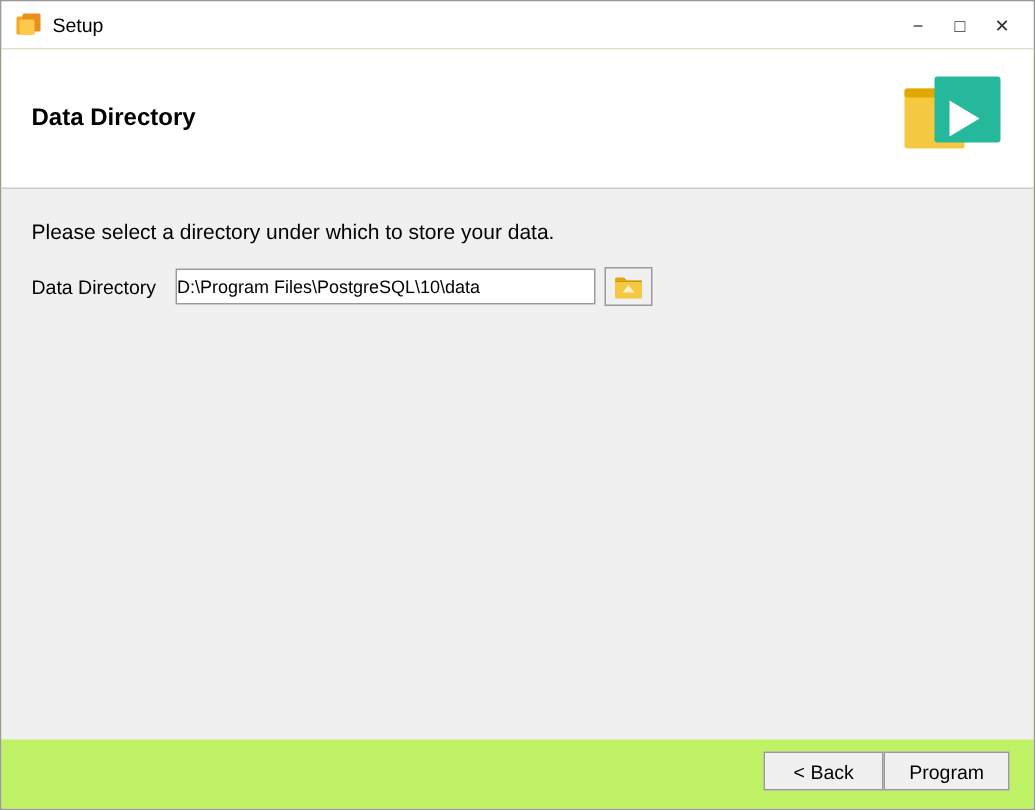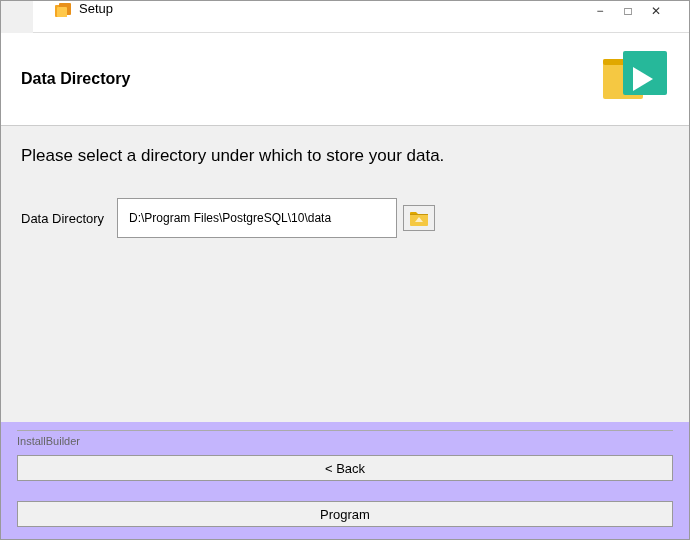--- a/index.html
+++ b/index.html
@@ -26,25 +26,24 @@
       box-shadow: 2px 2px 8px rgba(0,0,0,0.4);
       display: flex;
       flex-direction: column;
     }
 
     
     .titlebar {
       background: #fff;
       height: 32px;
       display: flex;
-      align-items: flex-start;
-      padding: 0 20px;
+      align-items: center;
+      padding: 0 8px;
       border-bottom: 1px solid #ddd;
       flex-shrink: 0;
-      margin-left: 32px;
     }
 
     .titlebar-icon {
       width: 20px;
       height: 20px;
       margin-right: 6px;
       flex-shrink: 0;
     }
 
     .titlebar-title {
@@ -69,21 +68,21 @@
       justify-content: center;
       font-size: 12px;
       color: #333;
     }
 
     
     .content {
       flex: 1;
       display: flex;
       flex-direction: column;
-      background: #c4b5fd;
+      background: #bef264;
     }
 
     
     .header-section {
       background: #fff;
       padding: 16px 20px;
       display: flex;
       align-items: center;
       justify-content: space-between;
       border-bottom: 1px solid #ccc;
@@ -103,44 +102,44 @@
     }
 
     
     .main-body {
       flex: 1;
       padding: 20px 20px 10px 20px;
       background: #f0f0f0;
     }
 
     .description-text {
-      font-size: 17px;
-      color: #000;
-      margin-bottom: 32px;
+      font-size: 14px;
+      color: #000;
+      margin-bottom: 16px;
     }
 
     .form-row {
       display: flex;
       align-items: center;
       gap: 6px;
     }
 
     .form-label {
       font-size: 13px;
       color: #000;
       white-space: nowrap;
       min-width: 90px;
     }
 
     .directory-input {
       width: 280px;
-      height: 40px;
+      height: 24px;
       border: 1px solid #999;
       background: #fff;
-      padding: 2px 11px;
+      padding: 2px 0;
       font-size: 12px;
       font-family: inherit;
       color: #000;
       outline: none;
     }
 
     .browse-btn {
       width: 32px;
       height: 26px;
       background: #f0f0f0;
@@ -162,22 +161,21 @@
       font-size: 11px;
       color: #666;
       border-top: 1px solid #aaa;
       padding-top: 4px;
       margin-bottom: 8px;
     }
 
     .footer-buttons {
       display: flex;
       justify-content: flex-end;
-      gap: 20px;
-      flex-direction: column;
+      gap: 0;
     }
 
     .footer-btn {
       min-width: 80px;
       height: 26px;
       background: #f0f0f0;
       border: 1px solid #999;
       cursor: pointer;
       font-size: 13px;
       font-family: inherit;
@@ -234,21 +232,20 @@
             <path d="M1,5 L1,4 Q1,3 2,3 L7,3 L9,5 Z" fill="#e0a800"></path>
             <rect x="1" y="5" width="18" height="1" fill="#c8960a"></rect>
 
             <polygon points="10,8 14,13 6,13" fill="#fff" opacity="0.7"></polygon>
           </svg>
         </button>
       </div>
     </div>
 
     <div class="footer">
-      <div class="footer-brand">InstallBuilder</div>
       <div class="footer-buttons">
         <button class="footer-btn">&lt; Back</button>
         <button class="footer-btn">Program</button>
       </div>
     </div>
 
   </div>
 </div>
 
 </body></html>

